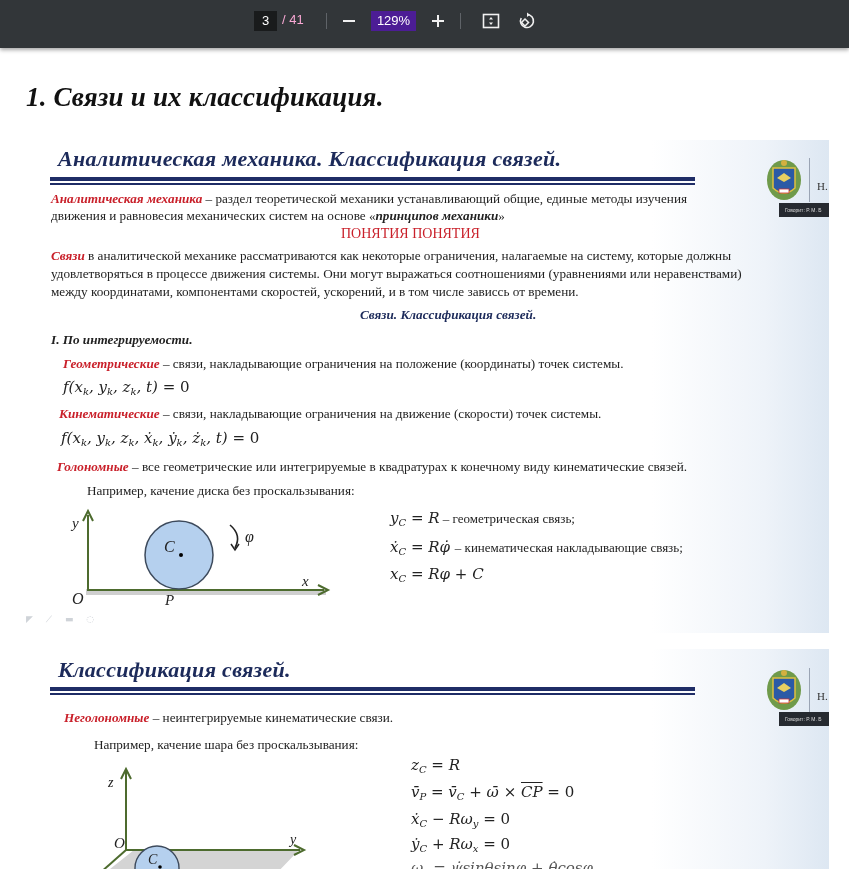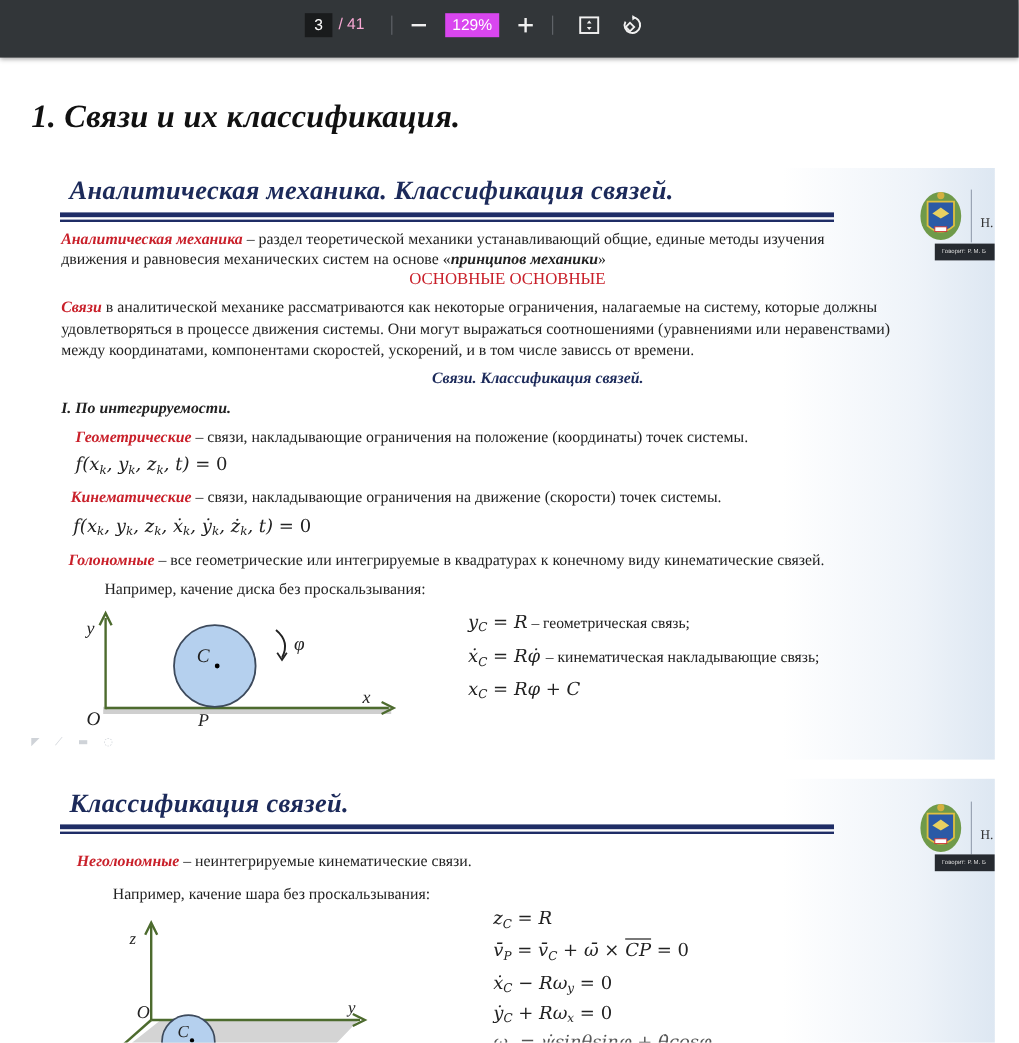--- a/index.html
+++ b/index.html
@@ -15,21 +15,21 @@
   }
   .page-input {
     position: absolute; left: 254px; top: 11px; width: 23px; height: 20px;
     background: #191b1c; color: #fff; text-align: center; line-height: 20px; font-size: 13px;
   }
   .page-total { position: absolute; left: 282px; top: 12px; font-size: 13px; color: #f9a8d4; }
   .sep { position: absolute; top: 13px; width: 1px; height: 16px; background: #5f6368; }
   .tb-btn { position: absolute; top: 8px; width: 26px; height: 26px; display: flex; align-items: center; justify-content: center; color: #f1f1f1; cursor: pointer; }
   .zoom-val {
     position: absolute; left: 371px; top: 11px; width: 45px; height: 20px;
-    background: #d946ef; color: #fff; text-align: center; line-height: 20px; font-size: 13px;
+    background: #4c1d95; color: #fff; text-align: center; line-height: 20px; font-size: 13px;
   }
 
   
   .doc-title {
     position: absolute; left: 26px; top: 82px; font-size: 27px; font-weight: bold; font-style: italic;
     color: #111; font-family: "Liberation Serif", serif; letter-spacing: 0.2px;
   }
 
   .slide {
     position: absolute; left: 24px; width: 805px; overflow: hidden;
@@ -112,21 +112,21 @@
     <path d="M12 20 L19 15 L26 20 L19 24 Z" fill="#e8d060"></path>
     <rect x="14" y="31" width="10" height="4" fill="#fff" stroke="#c33" stroke-width="0.8"></rect>
     <circle cx="19" cy="5" r="3" fill="#d4b040"></circle>
   </svg>
   <div class="logo-div" style="left:785px; top:18px"></div>
   <div class="logo-letter" style="left:793px; top:40px">Н.</div>
   <div class="speaker-tag" style="left:755px; top:63px; width:50px">Говорит: Р. М. Б</div>
 
   <div class="txt" style="left:27px; top:50px"><span class="red">Аналитическая механика</span><span> – раздел теоретической механики устанавливающий общие, единые методы изучения</span></div>
   <div class="txt" style="left:27px; top:67px"><span>движения и равновесия механических систем на основе «</span><span class="bi">принципов механики</span><span>»</span></div>
-  <div class="txt red-plain" style="left:317px; top:85px; font-size:14px">ОСНОВНЫЕ ОСНОВНЫЕ</div>
+  <div class="txt red-plain" style="left:317px; top:85px; font-size:14px">ПОНЯТИЯ ПОНЯТИЯ</div>
 
   <div class="txt" style="left:27px; top:107px"><span class="red">Связи</span><span> в аналитической механике рассматриваются как некоторые ограничения, налагаемые на систему, которые должны</span></div>
   <div class="txt" style="left:27px; top:125px">удовлетворяться в процессе движения системы. Они могут выражаться соотношениями (уравнениями или неравенствами)</div>
   <div class="txt" style="left:27px; top:143px">между координатами, компонентами скоростей, ускорений, и в том числе зависсь от времени.</div>
 
   <div class="txt blue-bi" style="left:336px; top:166px">Связи. Классификация связей.</div>
   <div class="txt bi" style="left:27px; top:191px">I.  По интегрируемости.</div>
 
   <div class="txt" style="left:39px; top:215px"><span class="red">Геометрические</span><span> – связи, накладывающие ограничения на положение (координаты) точек системы.</span></div>
   <div class="math" style="left:39px; top:238px">f(x<sub>k</sub>, y<sub>k</sub>, z<sub>k</sub>, t) <span class="up">= 0</span></div>

